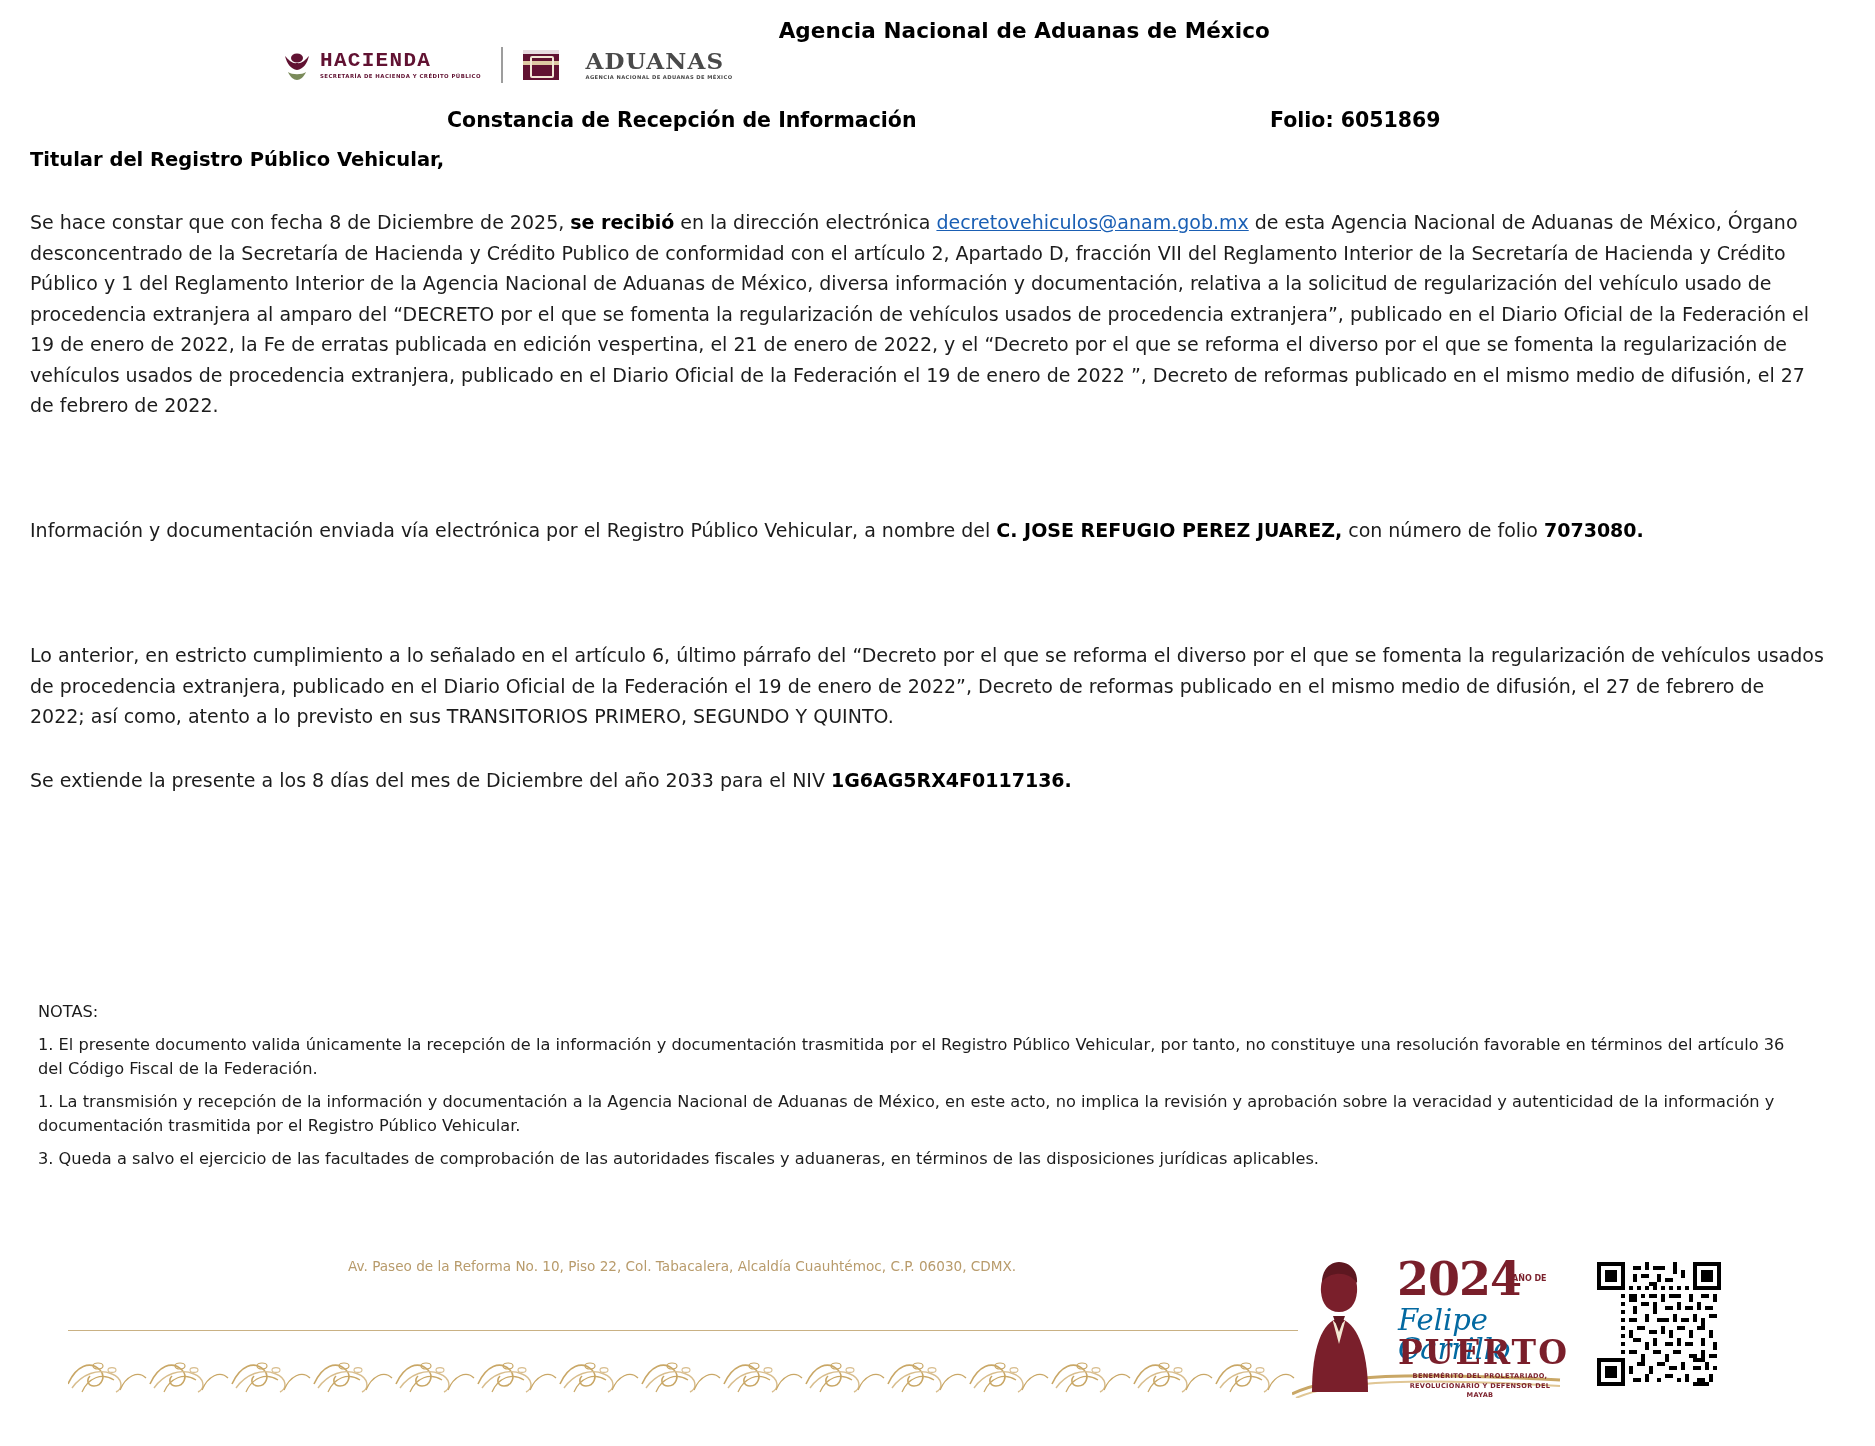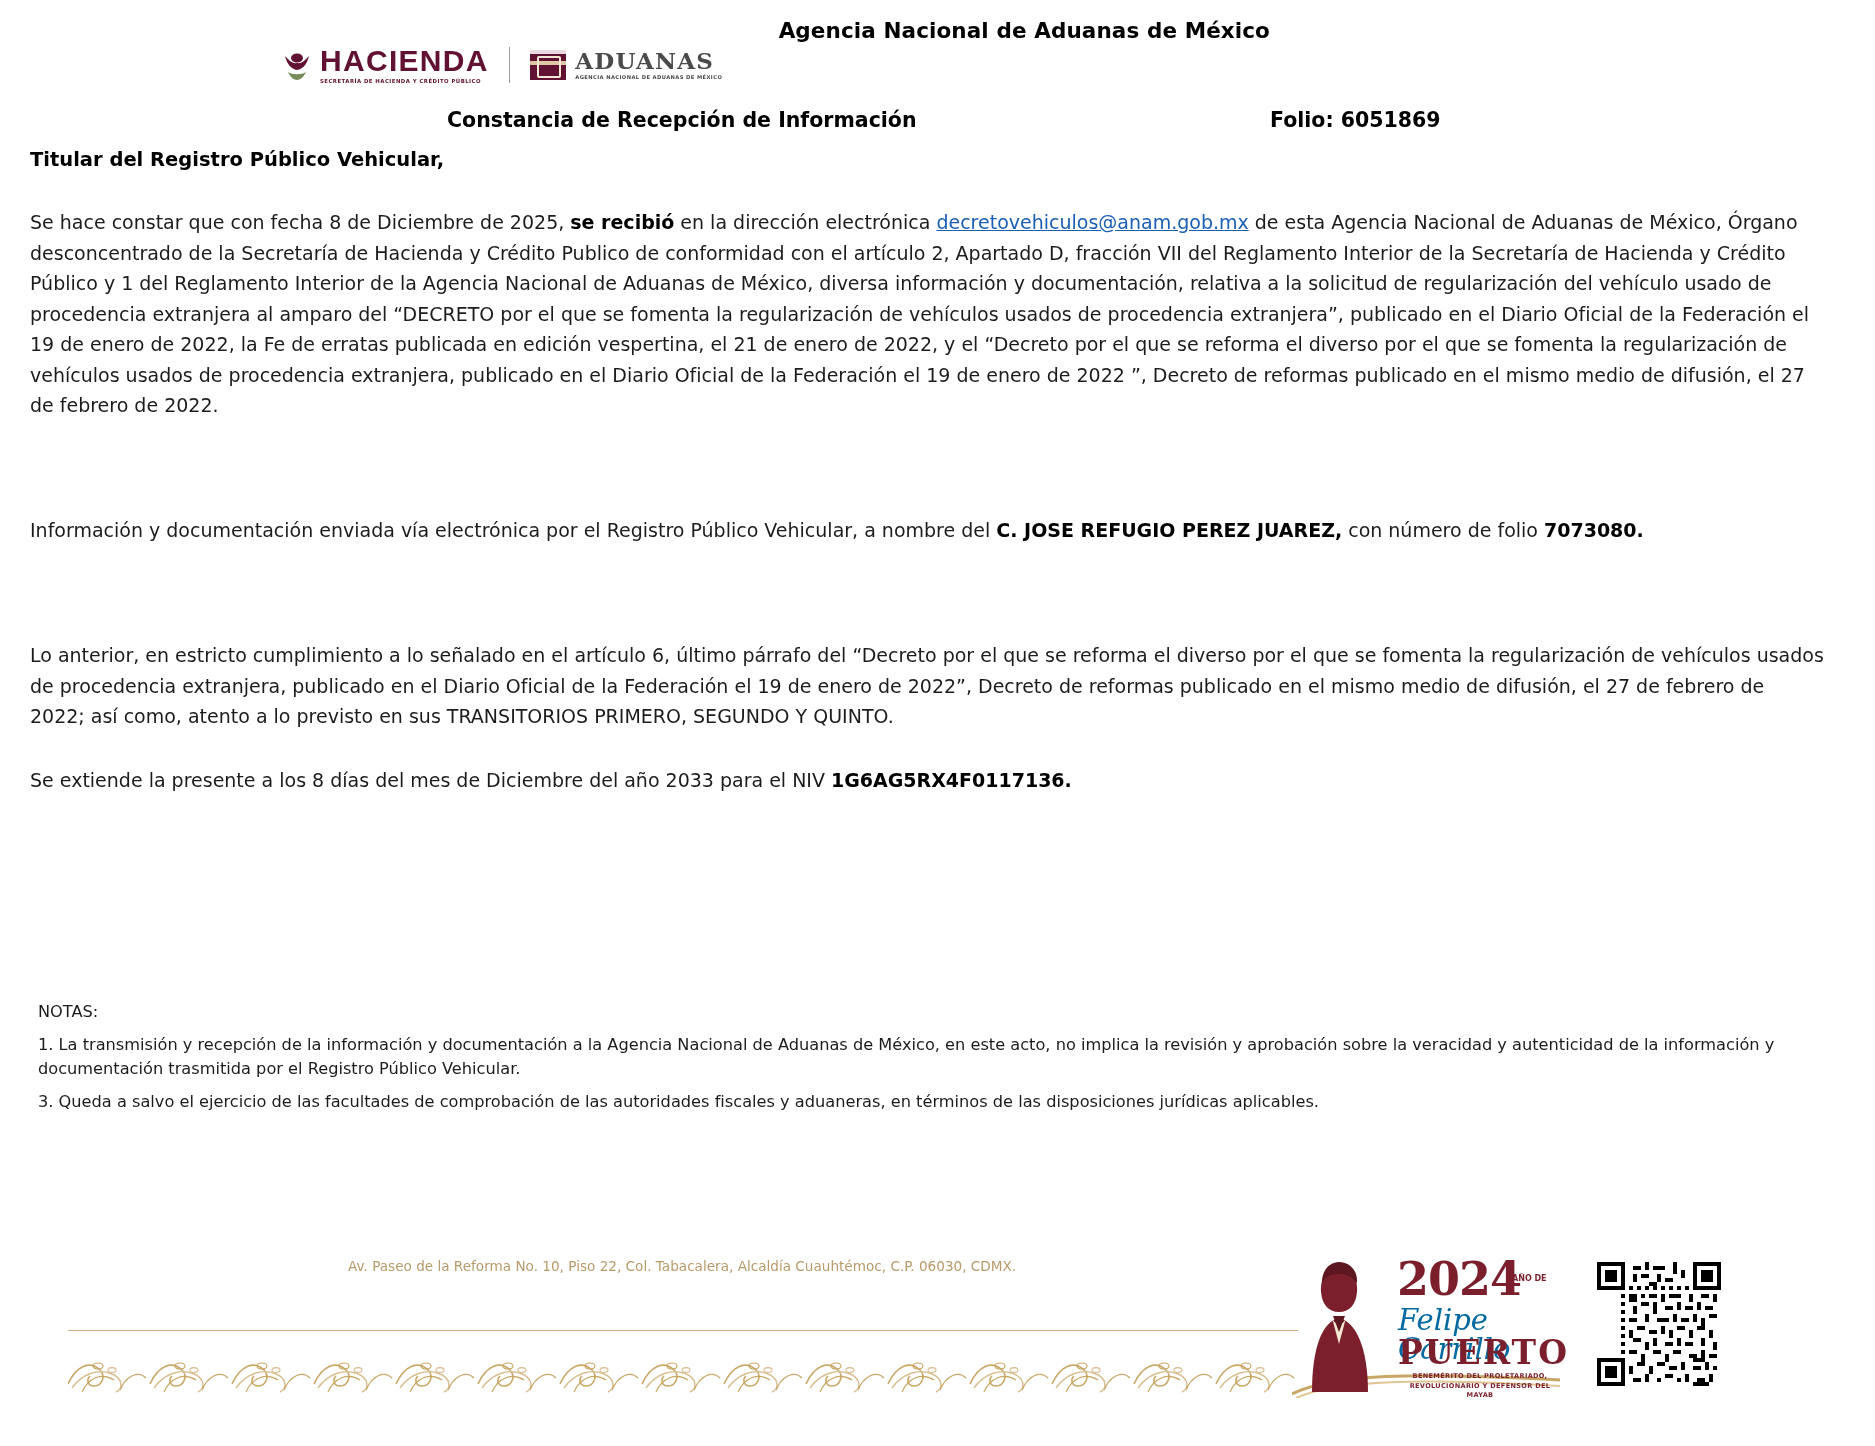--- a/index.html
+++ b/index.html
@@ -48,43 +48,43 @@
     gap: 9px;
   }
   .eagle {
     width: 28px;
     height: 34px;
     position: relative;
   }
   .eagle svg { display: block; }
   .hacienda-text { line-height: 1; }
   .hacienda-word {
-    font-family: Liberation Sans, sans-serif;
-    font-size: 30px;
+    font-family: Liberation Mono, monospace;
+    font-size: 21px;
     font-weight: bold;
     color: #611232;
     letter-spacing: 1.3px;
   }
   .hacienda-sub {
     font-size: 5.4px;
     color: #611232;
     letter-spacing: 0.45px;
     margin-top: 3px;
     font-weight: bold;
   }
   .logo-sep {
     width: 1.5px;
     height: 36px;
     background: #9d9d9d;
     margin: 0 20px;
   }
   .logo-aduanas {
     display: flex;
     align-items: center;
-    gap: 9px;
+    gap: 27px;
   }
   .aduanas-mark {
     width: 36px;
     height: 30px;
     background: #611232;
     position: relative;
     overflow: hidden;
   }
   .aduanas-mark .band {
     position: absolute;
@@ -329,20 +329,21 @@
   </div>
 
   <div class="body-block" id="para3">Lo anterior, en estricto cumplimiento a lo señalado en el artículo 6, último párrafo del “Decreto por el que se reforma el diverso por el que se fomenta la regularización de vehículos usados de procedencia extranjera, publicado en el Diario Oficial de la Federación el 19 de enero de 2022”, Decreto de reformas publicado en el mismo medio de difusión, el 27 de febrero de 2022; así como, atento a lo previsto en sus TRANSITORIOS PRIMERO, SEGUNDO Y QUINTO.</div>
 
   <div class="body-block" id="para4">
     <span>Se extiende la presente a los 8 días del mes de Diciembre del año 2033 para el NIV </span><span class="b">1G6AG5RX4F0117136.</span>
   </div>
 
   <div class="notes">
     <p class="note-head">NOTAS:</p>
+    <p>1. El presente documento valida únicamente la recepción de la información y documentación trasmitida por el Registro Público Vehicular, por tanto, no constituye una resolución favorable en términos del artículo 36 del Código Fiscal de la Federación.</p>
     <p>1. La transmisión y recepción de la información y documentación a la Agencia Nacional de Aduanas de México, en este acto, no implica la revisión y aprobación sobre la veracidad y autenticidad de la información y documentación trasmitida por el Registro Público Vehicular.</p>
     <p>3. Queda a salvo el ejercicio de las facultades de comprobación de las autoridades fiscales y aduaneras, en términos de las disposiciones jurídicas aplicables.</p>
   </div>
 
   <div class="address">Av. Paseo de la Reforma No. 10, Piso 22, Col. Tabacalera, Alcaldía Cuauhtémoc, C.P. 06030, CDMX.</div>
   <div class="rule"></div>
 
   <div class="ornament">
     <svg width="1230" height="52" viewBox="0 0 1230 52">
       <defs>

